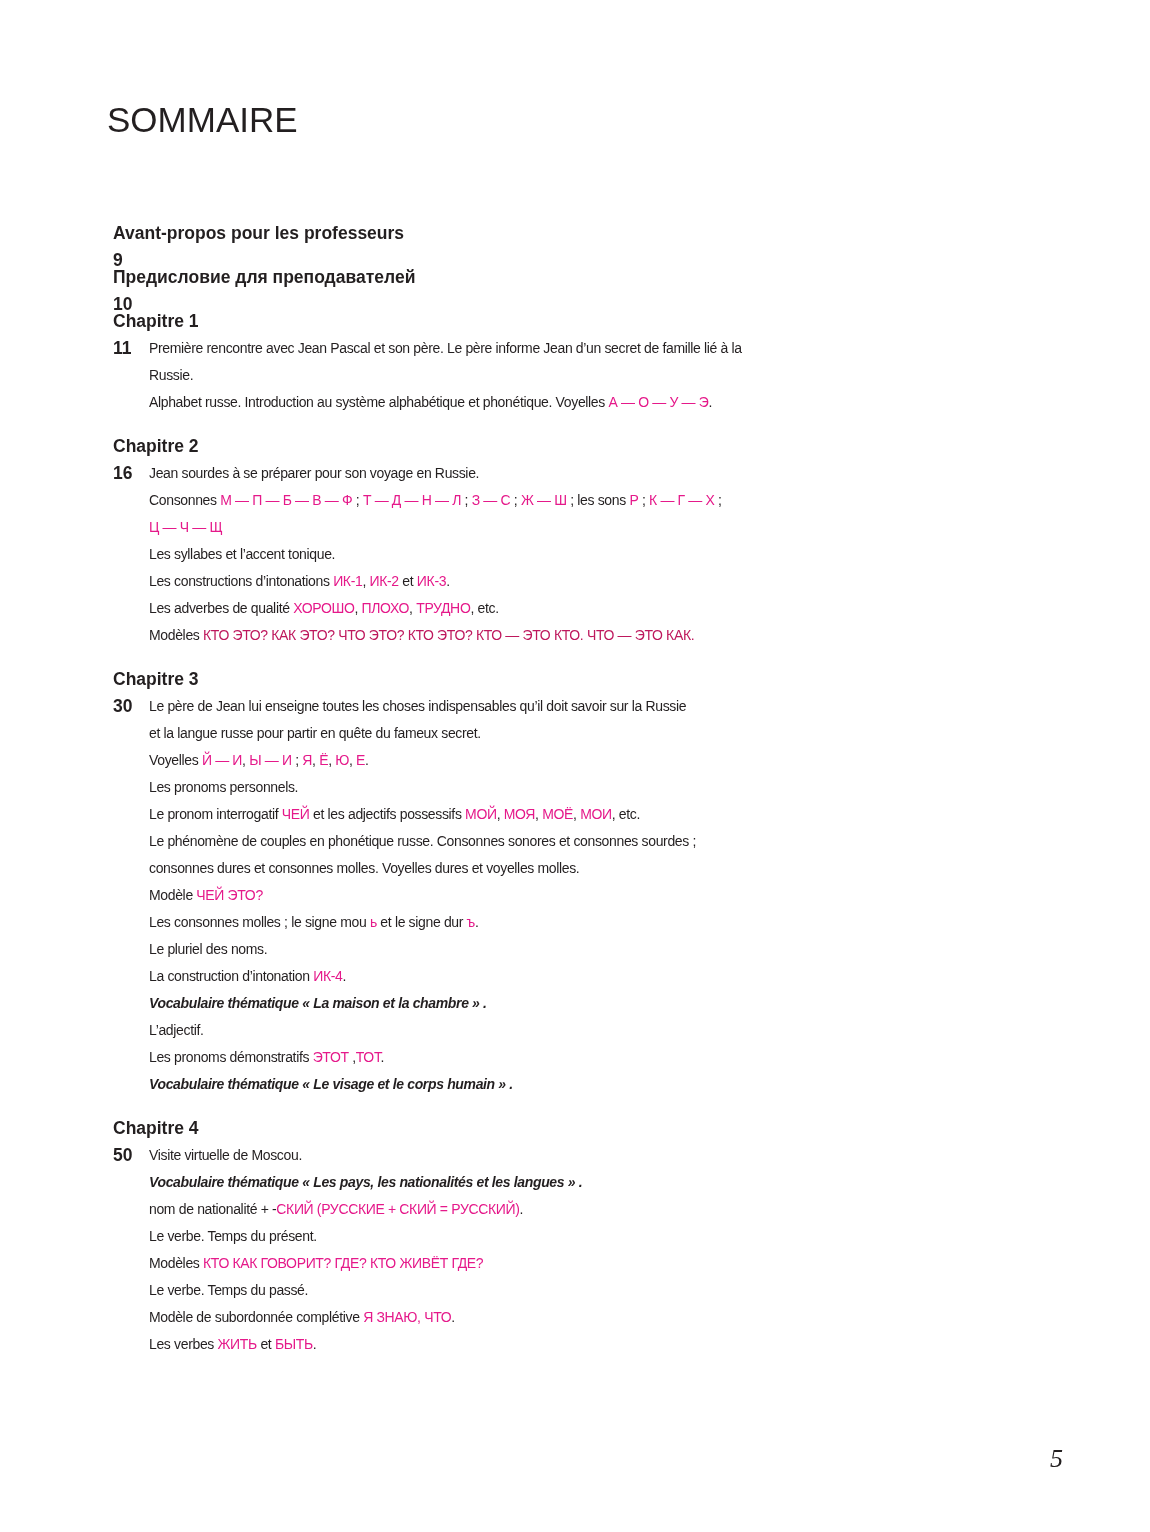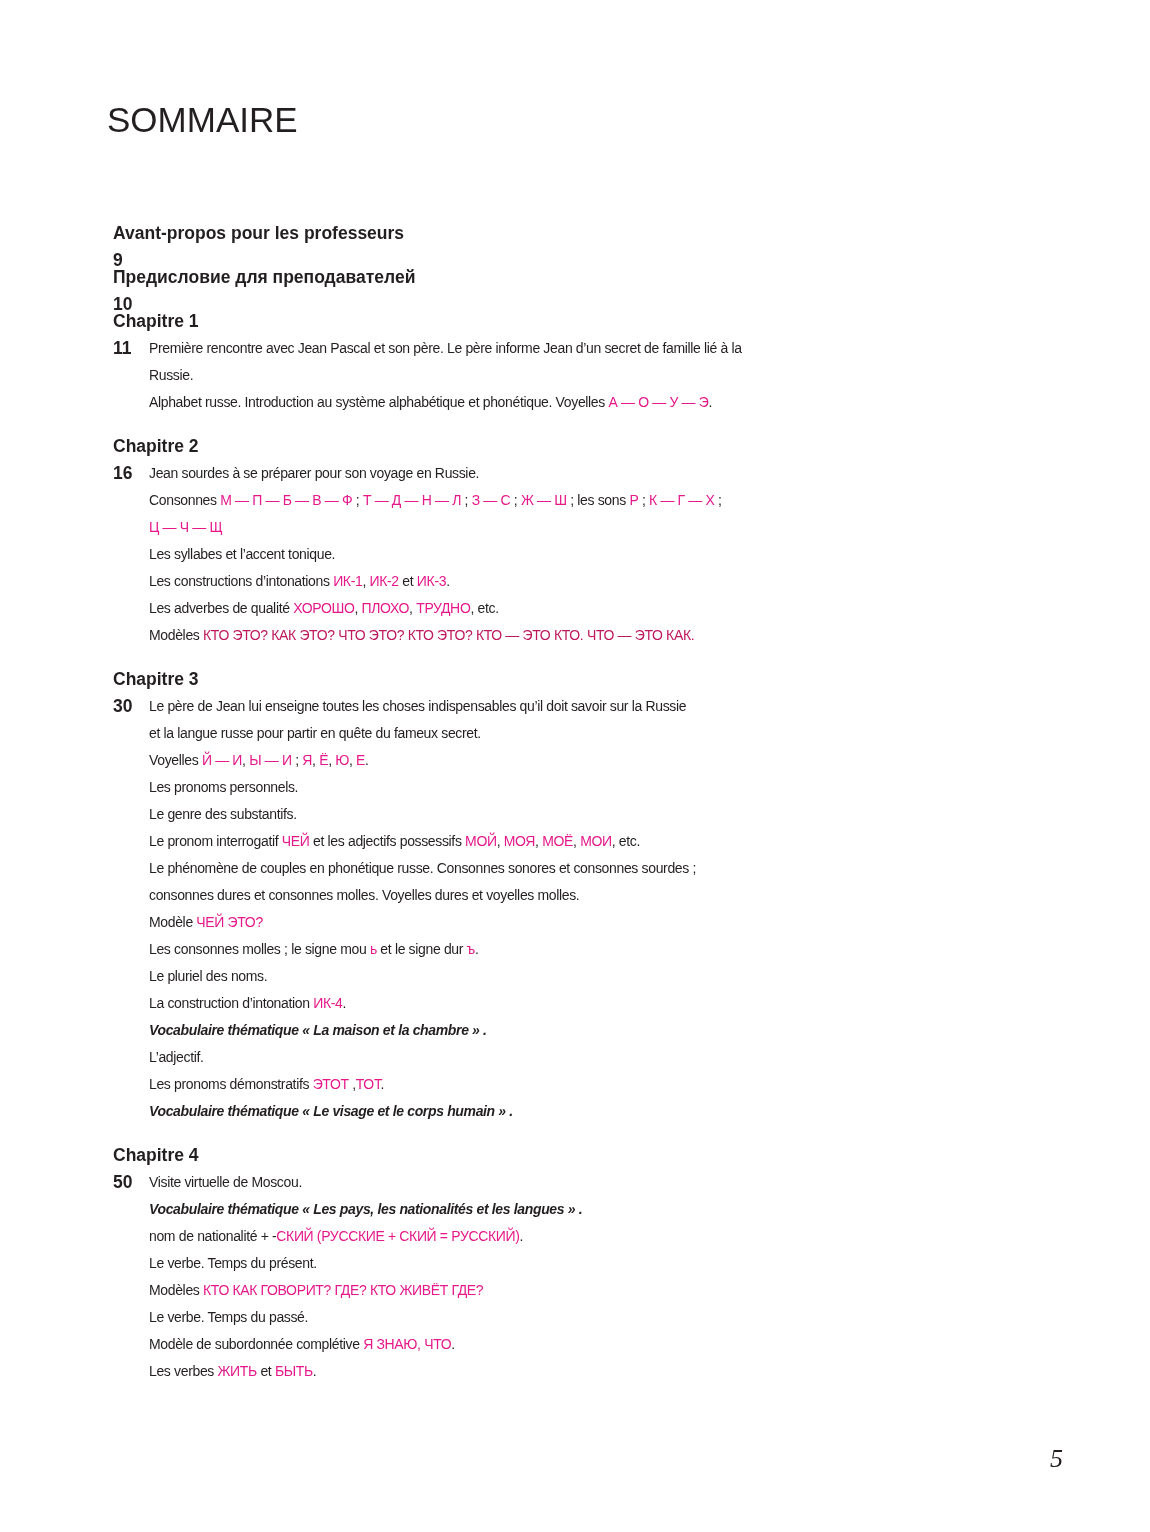--- a/index.html
+++ b/index.html
@@ -92,21 +92,20 @@
         <div class="entry-head">
           <span class="label">Chapitre 3</span>
           <span class="leader"></span>
           <span class="page">30</span>
         </div>
         <div class="lines">
           <div class="line"><span>Le père de Jean lui enseigne toutes les choses indispensables qu’il doit savoir sur la Russie</span></div>
           <div class="line"><span>et la langue russe pour partir en quête du fameux secret.</span></div>
           <div class="line"><span>Voyelles </span><span class="ru" style="color: rgb(229, 25, 138);">Й — И</span><span>, </span><span class="ru" style="color: rgb(229, 25, 138);">Ы — И</span><span> ; </span><span class="ru" style="color: rgb(229, 25, 138);">Я</span><span>, </span><span class="ru" style="color: rgb(229, 25, 138);">Ё</span><span>, </span><span class="ru" style="color: rgb(229, 25, 138);">Ю</span><span>, </span><span class="ru" style="color: rgb(229, 25, 138);">Е</span><span>.</span></div>
           <div class="line"><span>Les pronoms personnels.</span></div>
-          <div class="line"><span>Le genre des substantifs.</span></div>
           <div class="line"><span>Le pronom interrogatif </span><span class="ru" style="color: rgb(229, 25, 138);">ЧЕЙ</span><span> et les adjectifs possessifs </span><span class="ru" style="color: rgb(229, 25, 138);">МОЙ</span><span>, </span><span class="ru" style="color: rgb(229, 25, 138);">МОЯ</span><span>, </span><span class="ru" style="color: rgb(229, 25, 138);">МОЁ</span><span>, </span><span class="ru" style="color: rgb(229, 25, 138);">МОИ</span><span>, etc.</span></div>
           <div class="line"><span>Le phénomène de couples en phonétique russe. Consonnes sonores et consonnes sourdes ;</span></div>
           <div class="line"><span>consonnes dures et consonnes molles. Voyelles dures et voyelles molles.</span></div>
           <div class="line"><span>Modèle </span><span class="ru" style="color: rgb(229, 25, 138);">ЧЕЙ ЭТО?</span></div>
           <div class="line"><span>Les consonnes molles ; le signe mou </span><span class="ru" style="color: rgb(229, 25, 138);">ь</span><span> et le signe dur </span><span class="ru" style="color: rgb(229, 25, 138);">ъ</span><span>.</span></div>
           <div class="line"><span>Le pluriel des noms.</span></div>
           <div class="line"><span>La construction d’intonation </span><span class="ru" style="color: rgb(229, 25, 138);">ИК-4</span><span>.</span></div>
           <div class="line italic"><span>Vocabulaire thématique « La maison et la chambre » .</span></div>
           <div class="line"><span>L’adjectif.</span></div>
           <div class="line"><span>Les pronoms démonstratifs </span><span class="ru" style="color: rgb(229, 25, 138);">ЭТОТ</span><span> ,</span><span class="ru" style="color: rgb(229, 25, 138);">ТОТ</span><span>.</span></div>

